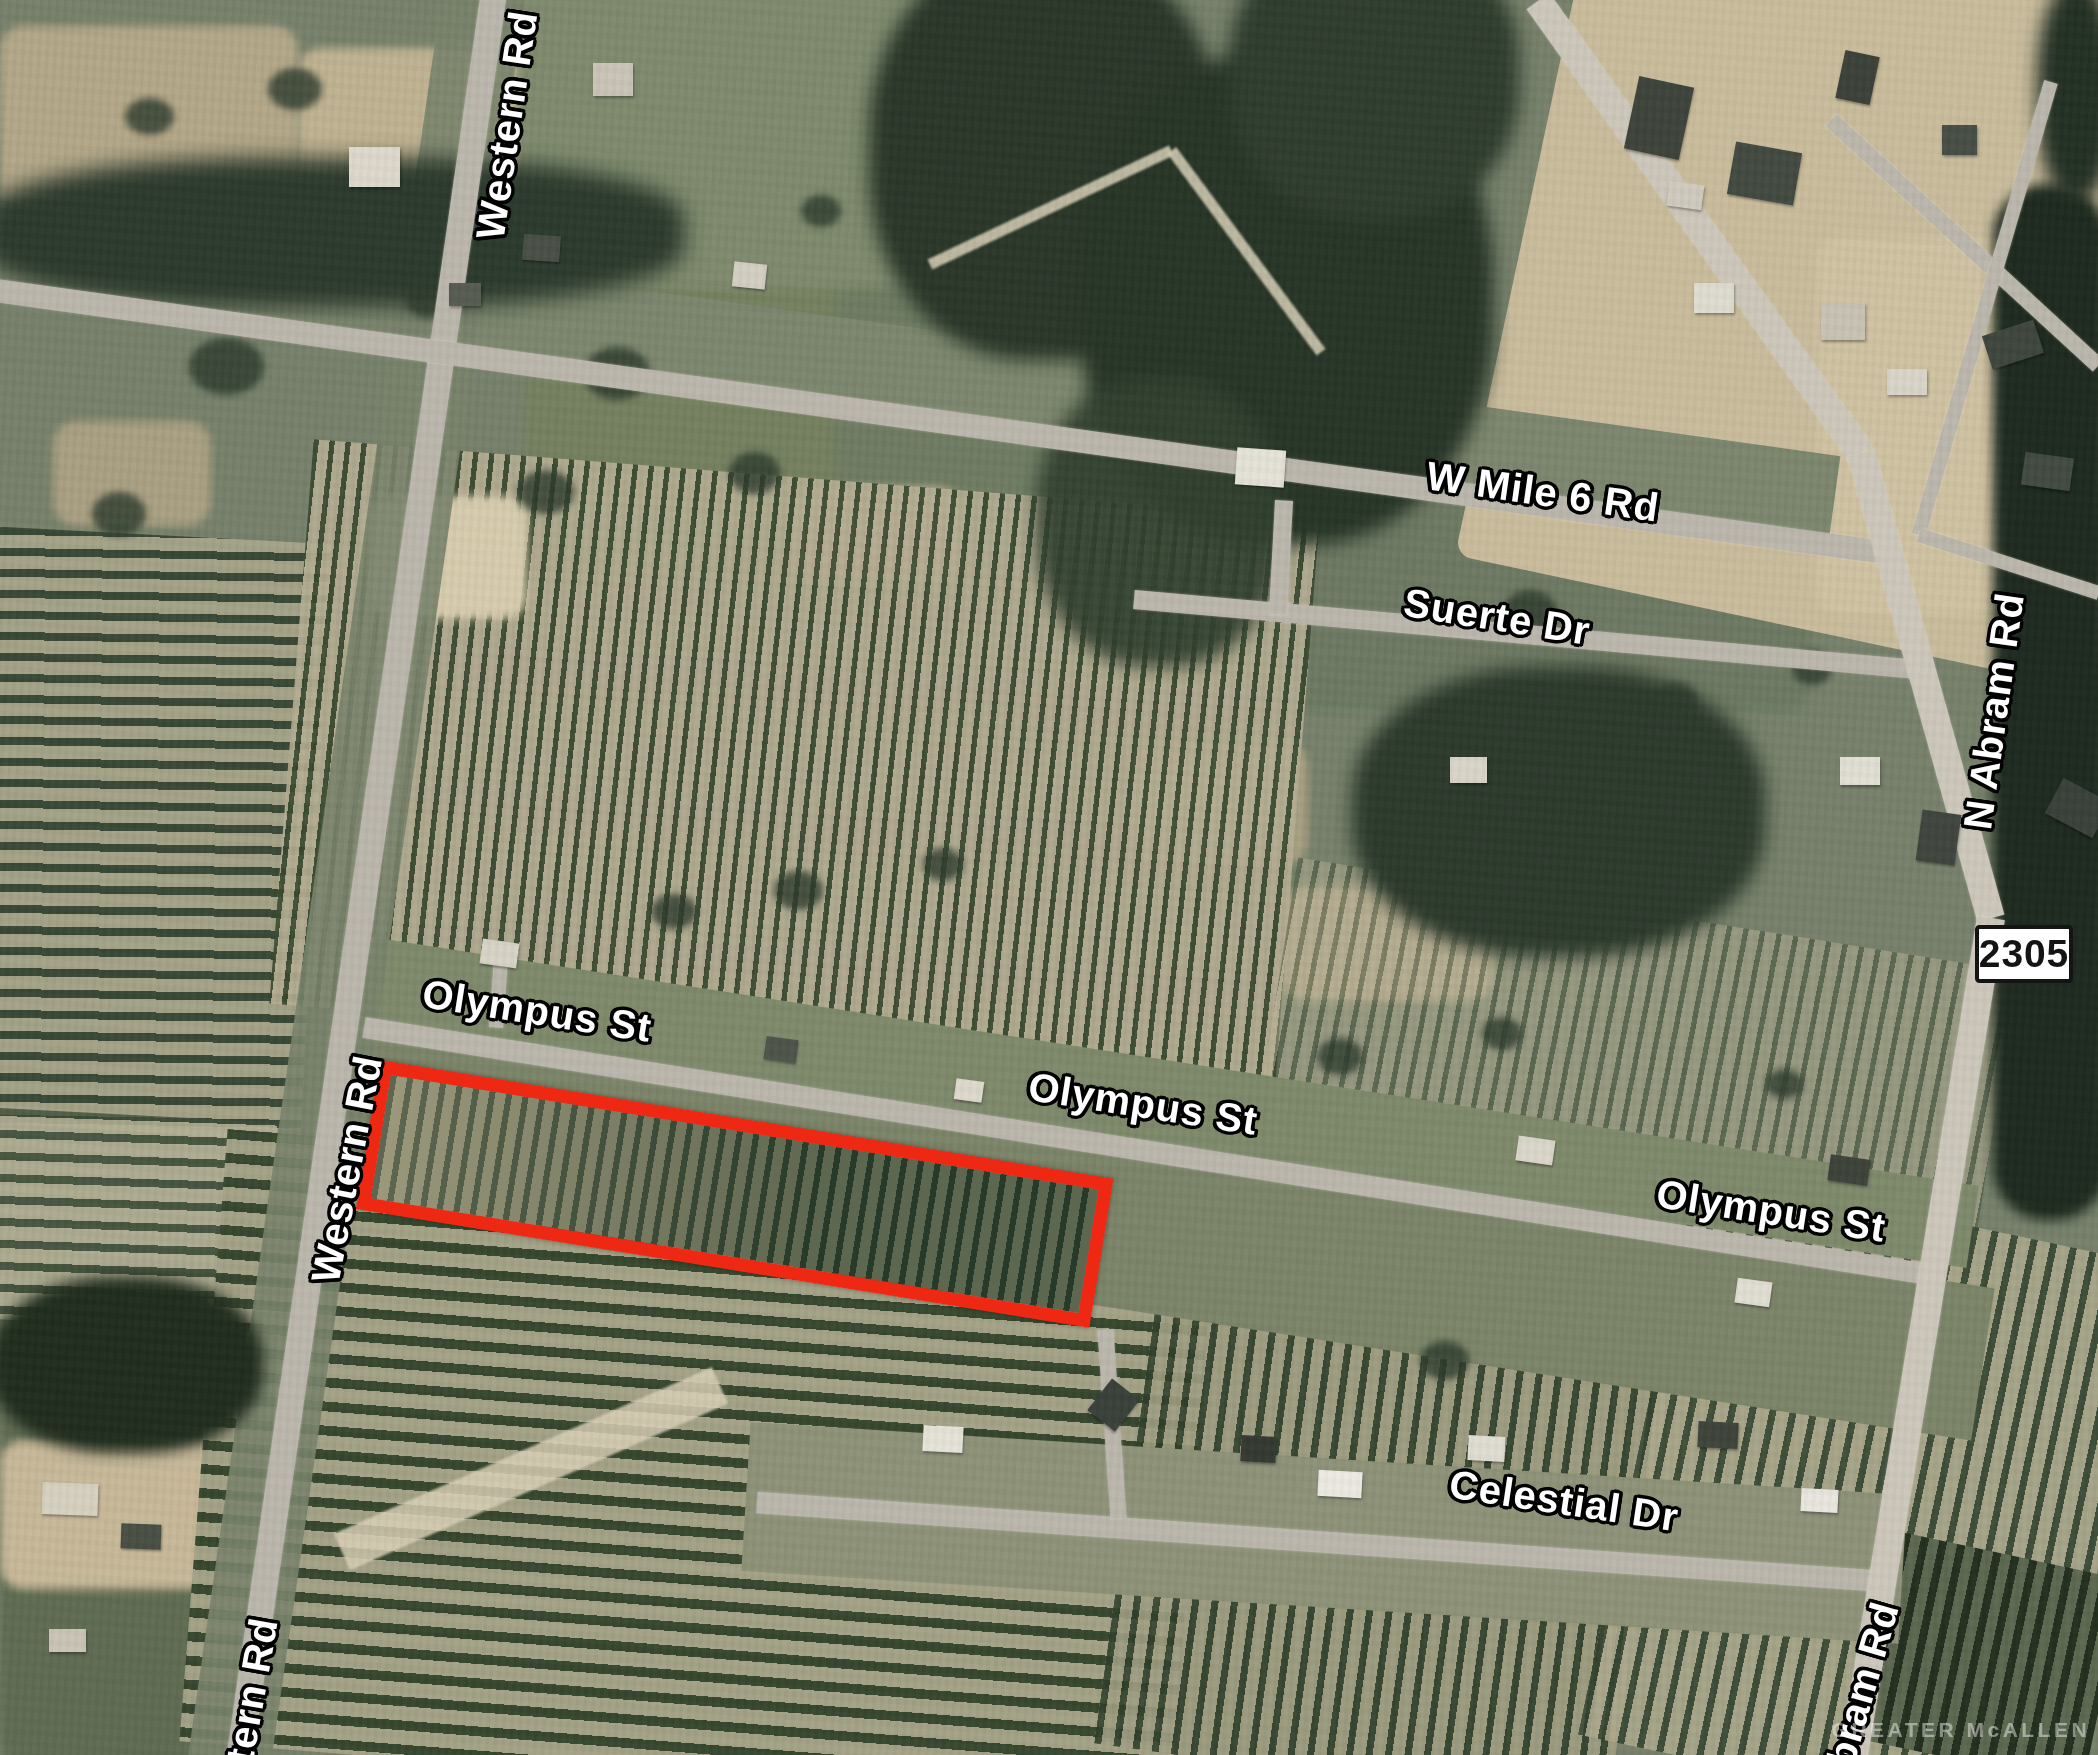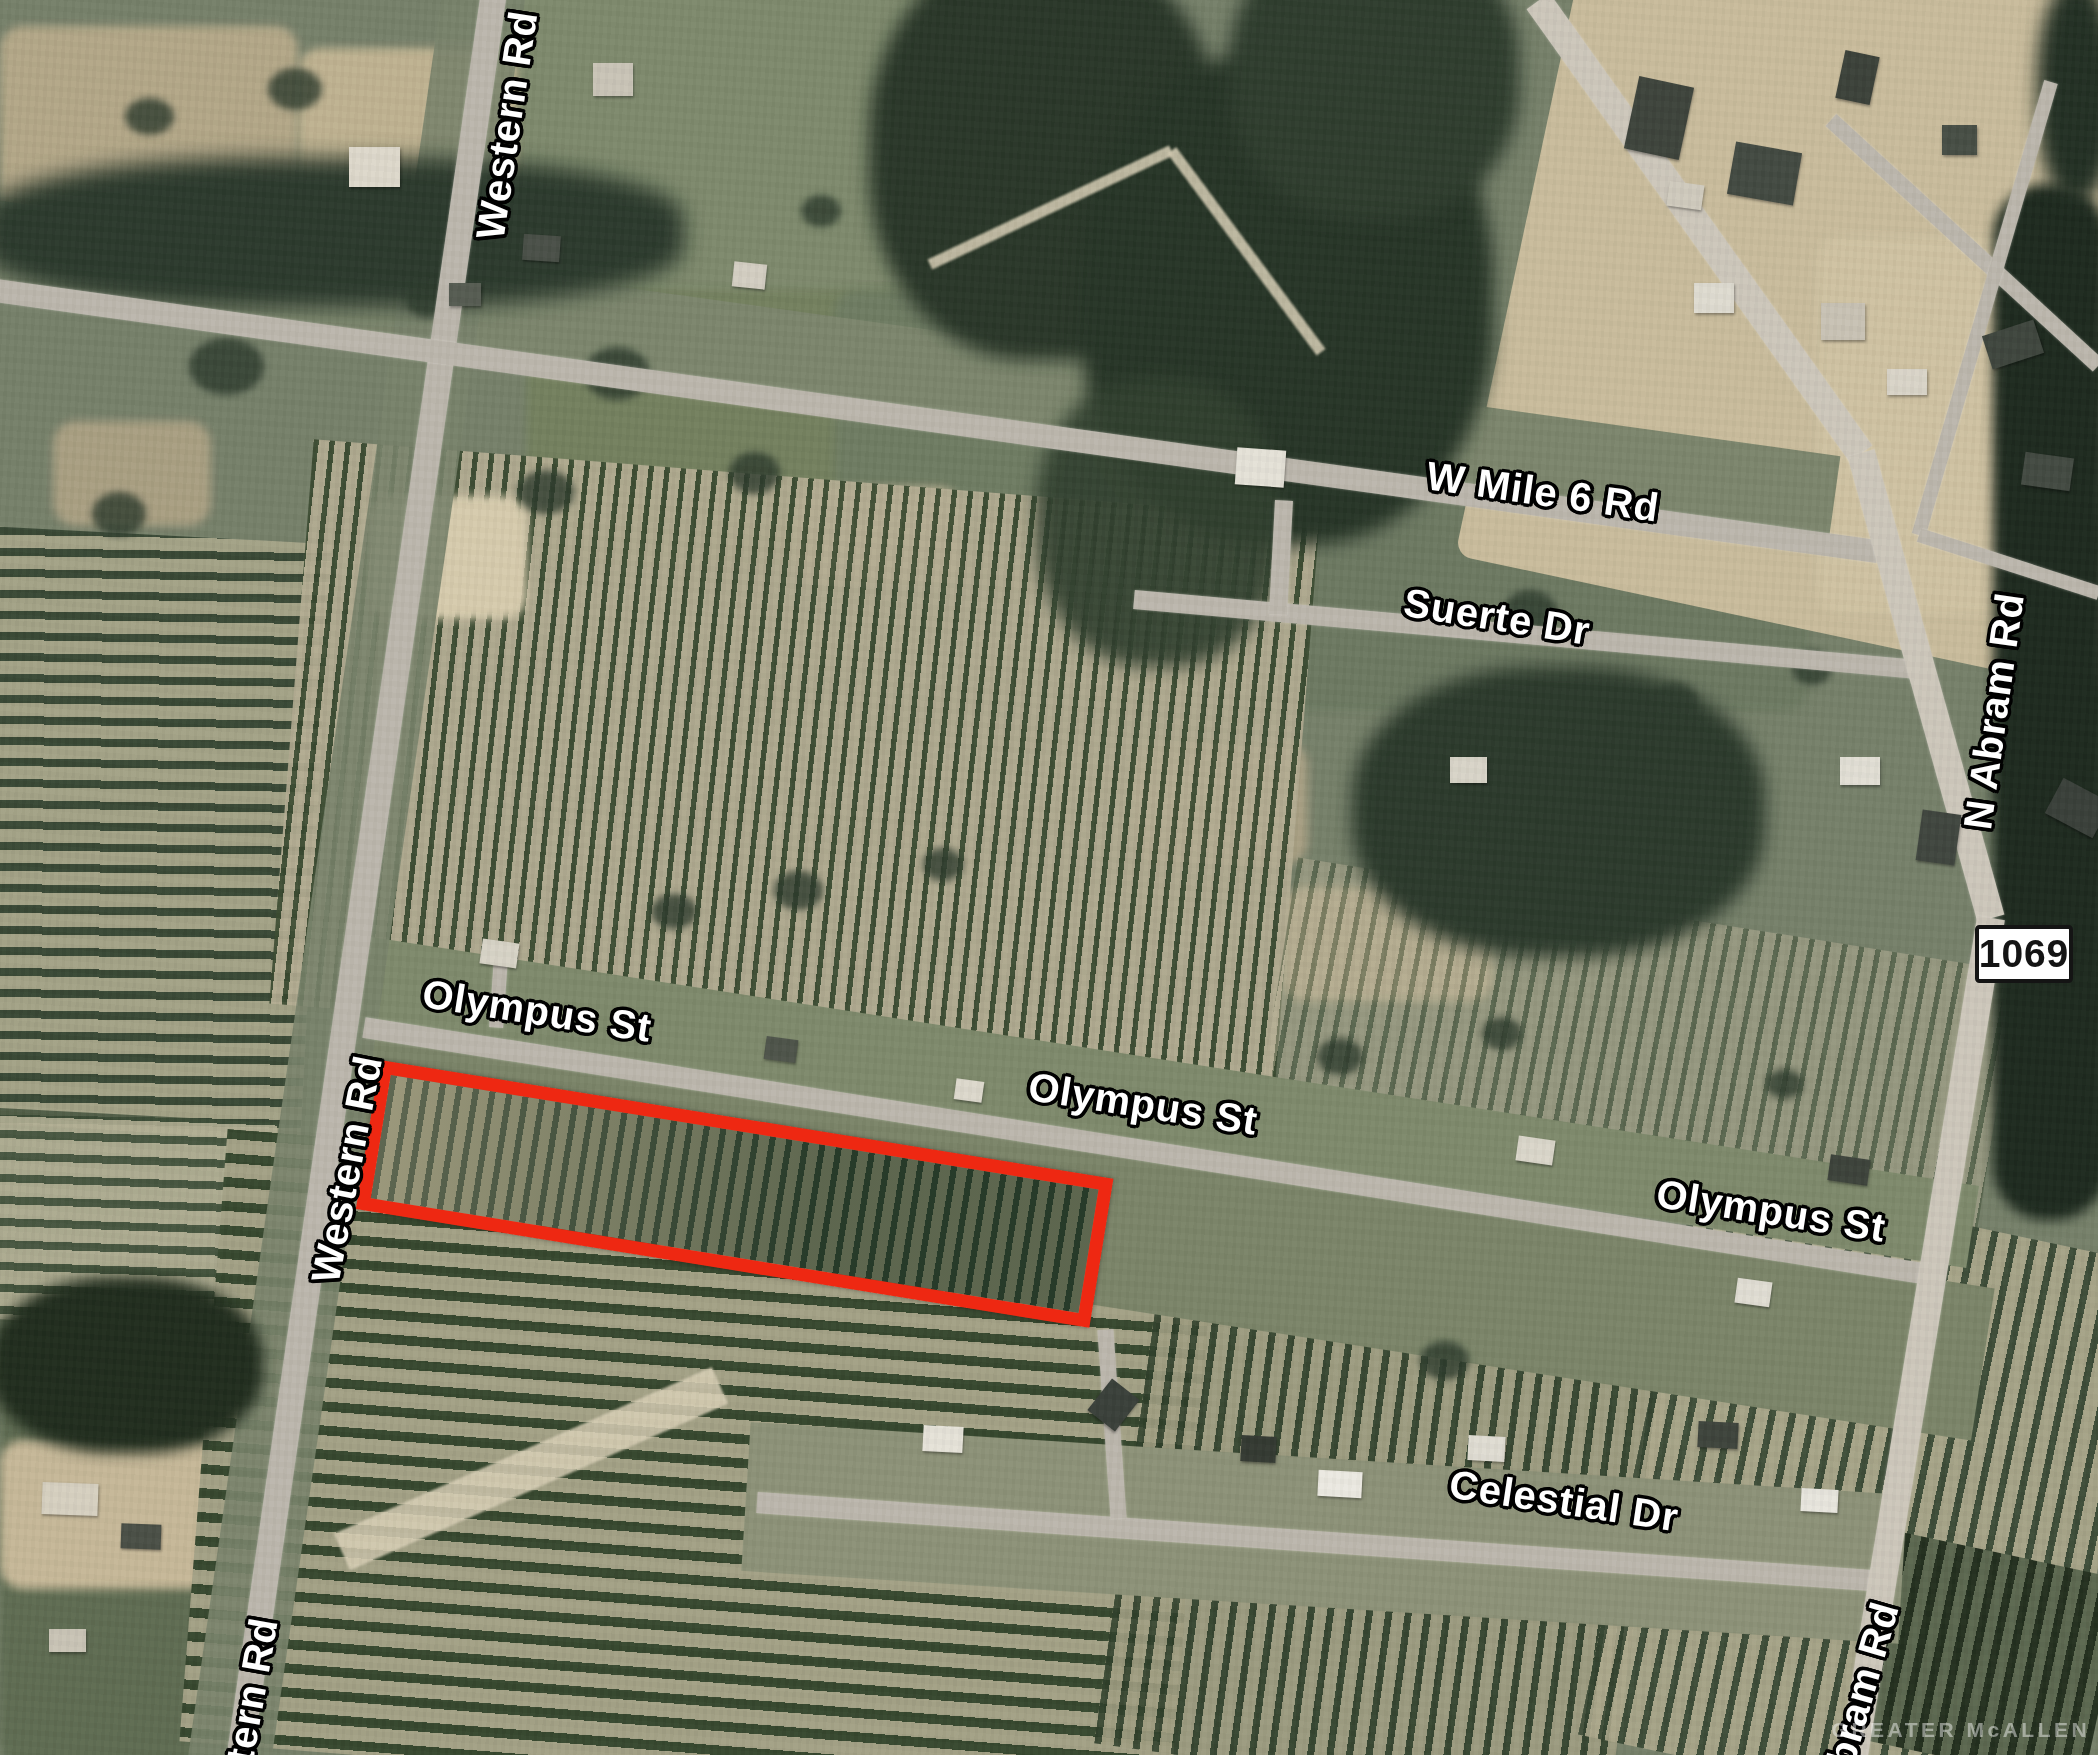--- a/index.html
+++ b/index.html
@@ -184,17 +184,17 @@
   <div class="rl" style="left:1497px;top:617px;transform:translate(-50%,-50%) rotate(9deg);">Suerte Dr</div>
   <div class="rl" style="left:1994px;top:711px;transform:translate(-50%,-50%) rotate(-82deg);">N Abram Rd</div>
   <div class="rl" style="left:537px;top:1011px;transform:translate(-50%,-50%) rotate(8.8deg);">Olympus St</div>
   <div class="rl" style="left:1143px;top:1104px;transform:translate(-50%,-50%) rotate(8.8deg);">Olympus St</div>
   <div class="rl" style="left:1771px;top:1211px;transform:translate(-50%,-50%) rotate(8.8deg);">Olympus St</div>
   <div class="rl" style="left:347px;top:1169px;transform:translate(-50%,-50%) rotate(-79deg);">Western Rd</div>
   <div class="rl" style="left:1564px;top:1501px;transform:translate(-50%,-50%) rotate(8.5deg);">Celestial Dr</div>
   <div class="rl" style="left:252px;top:1690px;transform:translate(-50%,-50%) rotate(-80deg);">tern Rd</div>
   <div class="rl" style="left:1863px;top:1684px;transform:translate(-50%,-50%) rotate(-74deg);">bram Rd</div>
 
-  <div class="badge">1069</div>
+  <div class="badge">2305</div>
   <div class="wm">GREATER McALLEN</div>
 
 </div>
 
 
 </body></html>

